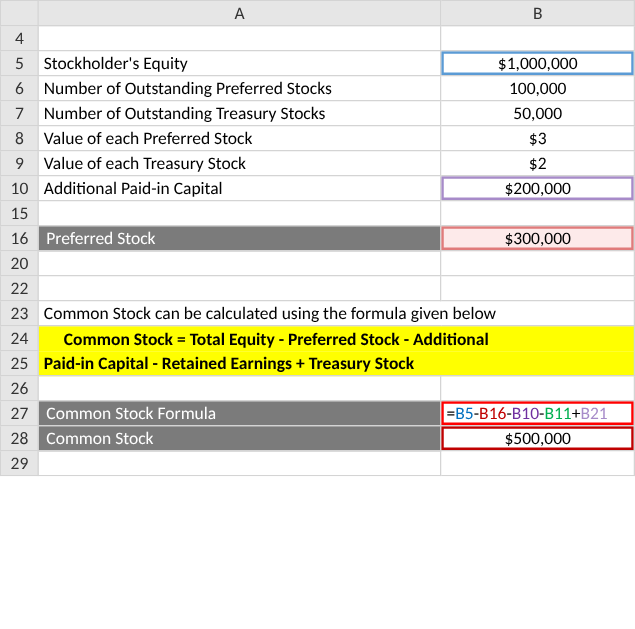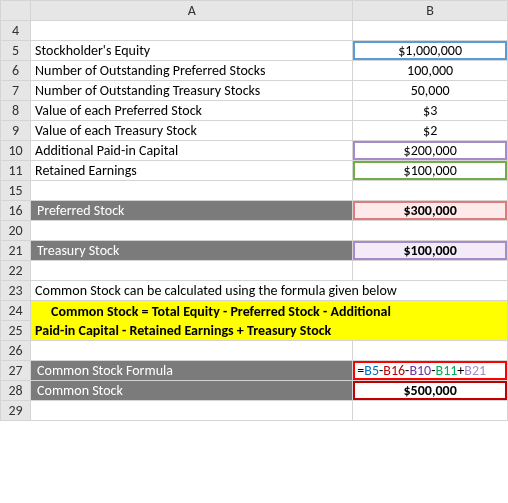--- a/index.html
+++ b/index.html
@@ -38,21 +38,21 @@
     width: 28px;
   }
   .colA { width: 300px; }
   .colB { width: 144px; text-align: center; }
   .section-hdr {
     background: #7b7b7b;
     color: #fff;
     font-weight: normal;
     padding-left: 6px;
   }
-  .bold { font-weight: bold; margin-top: 21px; }
+  .bold { font-weight: normal; margin-top: 21px; }
   .yellow { background: #ffff00; font-weight: bold; }
   .box-blue   { box-shadow: inset 0 0 0 2px #5b9bd5; }
   .box-violet { box-shadow: inset 0 0 0 2px #a78bc9; }
   .box-green  { box-shadow: inset 0 0 0 2px #70ad47; }
   .box-pink   { background:#fdeaea; box-shadow: inset 0 0 0 2px #e07b7b; }
   .box-purple { background:#f3ecf8; box-shadow: inset 0 0 0 2px #a78bc9; }
   .box-red    { box-shadow: inset 0 0 0 2px #ff0000; margin-left: 25px; }
   .box-darkred { box-shadow: inset 0 0 0 2px #c00000; }
   .noborder-top { border-top: none; }
   .noborder-bottom { border-bottom: none; padding-left: 20px; }
@@ -115,49 +115,39 @@
     <td>Value of each Treasury Stock</td>
     <td class="colB">$2</td>
   </tr>
 
   <tr>
     <td class="rowhdr">10</td>
     <td>Additional Paid-in Capital</td>
     <td class="colB box-violet">$200,000</td>
   </tr>
 
-  <tr>
-    <td class="rowhdr">11</td>
-    <td>Retained Earnings</td>
-    <td class="colB box-green">$100,000</td>
-  </tr>
 
   <tr>
     <td class="rowhdr">15</td>
     <td></td>
     <td class="colB"></td>
   </tr>
 
   <tr>
     <td class="rowhdr">16</td>
     <td class="section-hdr">Preferred Stock</td>
     <td class="colB bold box-pink">$300,000</td>
   </tr>
 
   <tr>
     <td class="rowhdr">20</td>
     <td></td>
     <td class="colB"></td>
   </tr>
 
-  <tr>
-    <td class="rowhdr">21</td>
-    <td class="section-hdr">Treasury Stock</td>
-    <td class="colB bold box-purple">$100,000</td>
-  </tr>
 
   <tr>
     <td class="rowhdr">22</td>
     <td></td>
     <td class="colB"></td>
   </tr>
 
   <tr>
     <td class="rowhdr">23</td>
     <td colspan="2">Common Stock can be calculated using the formula given below</td>

